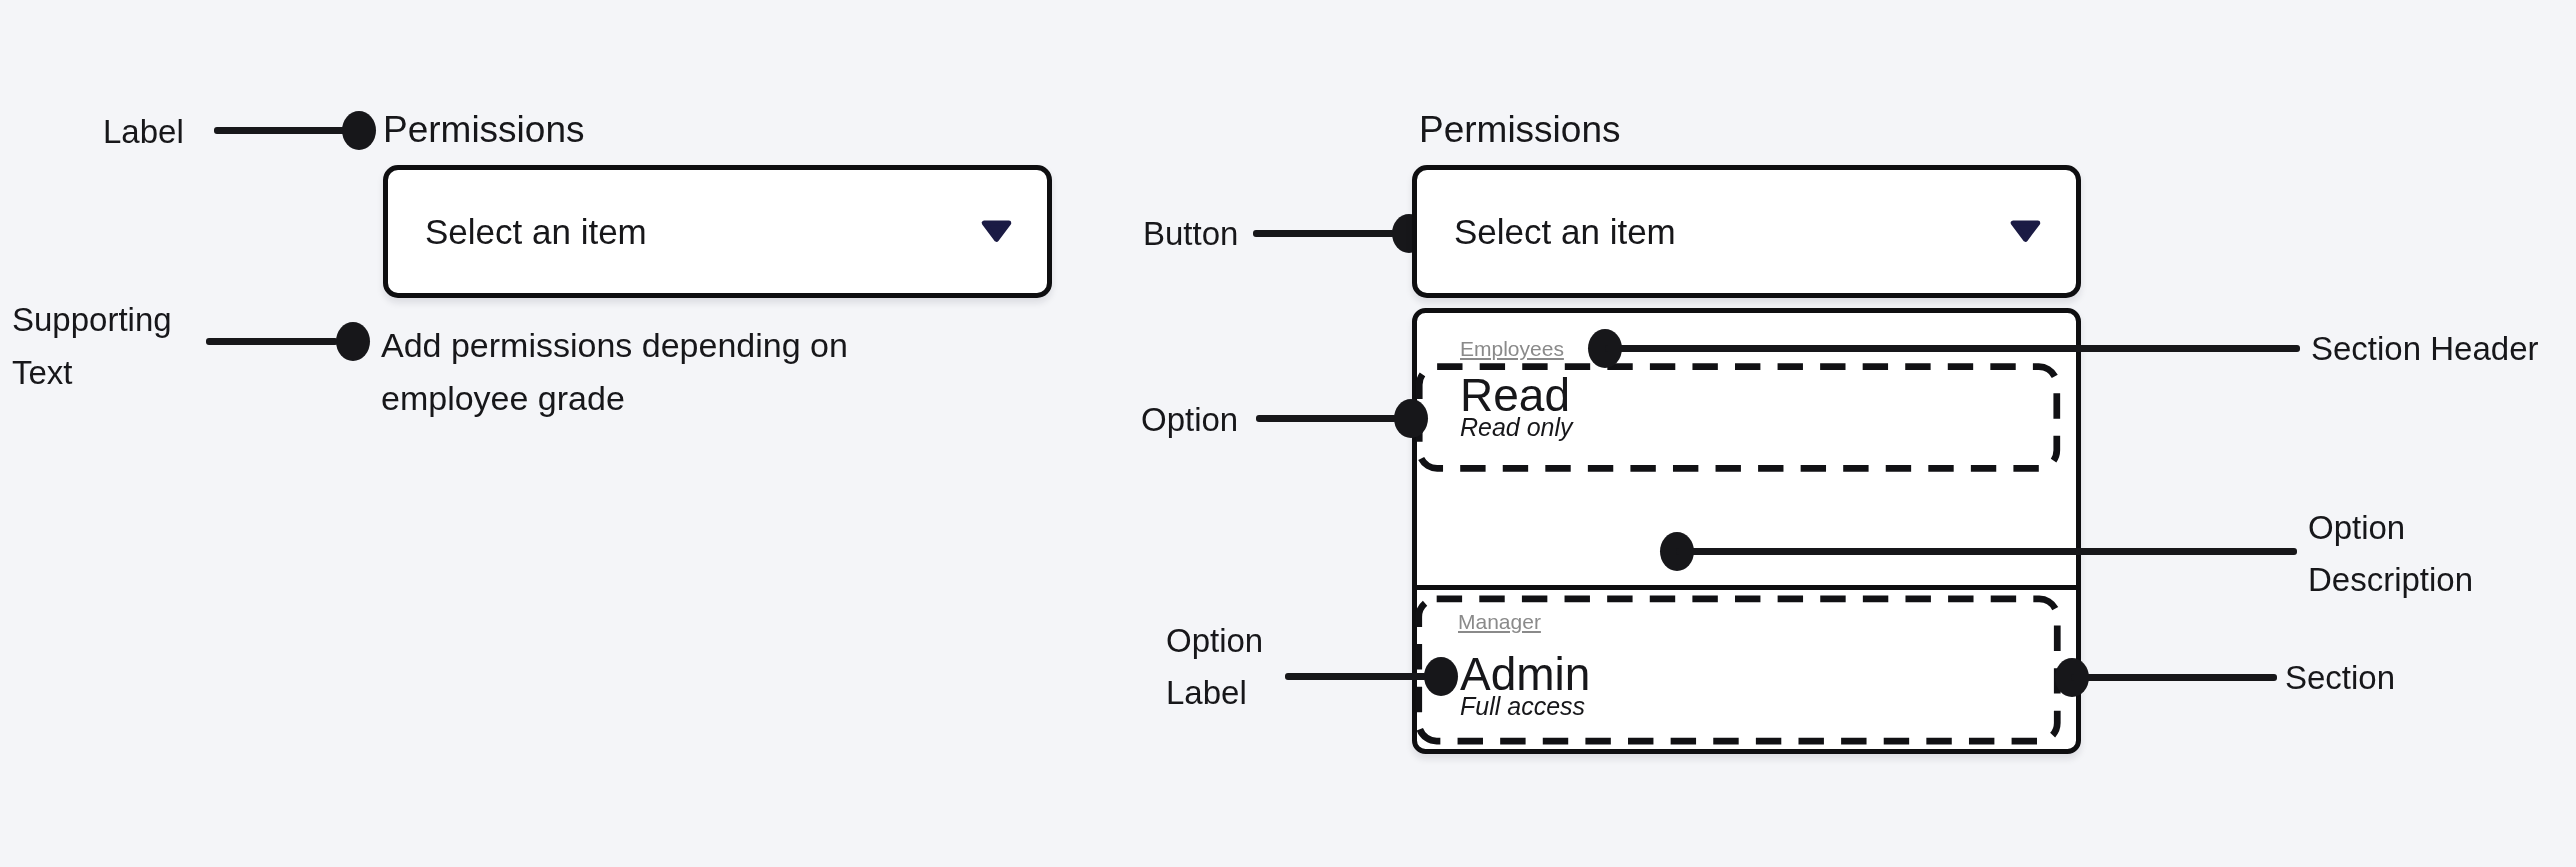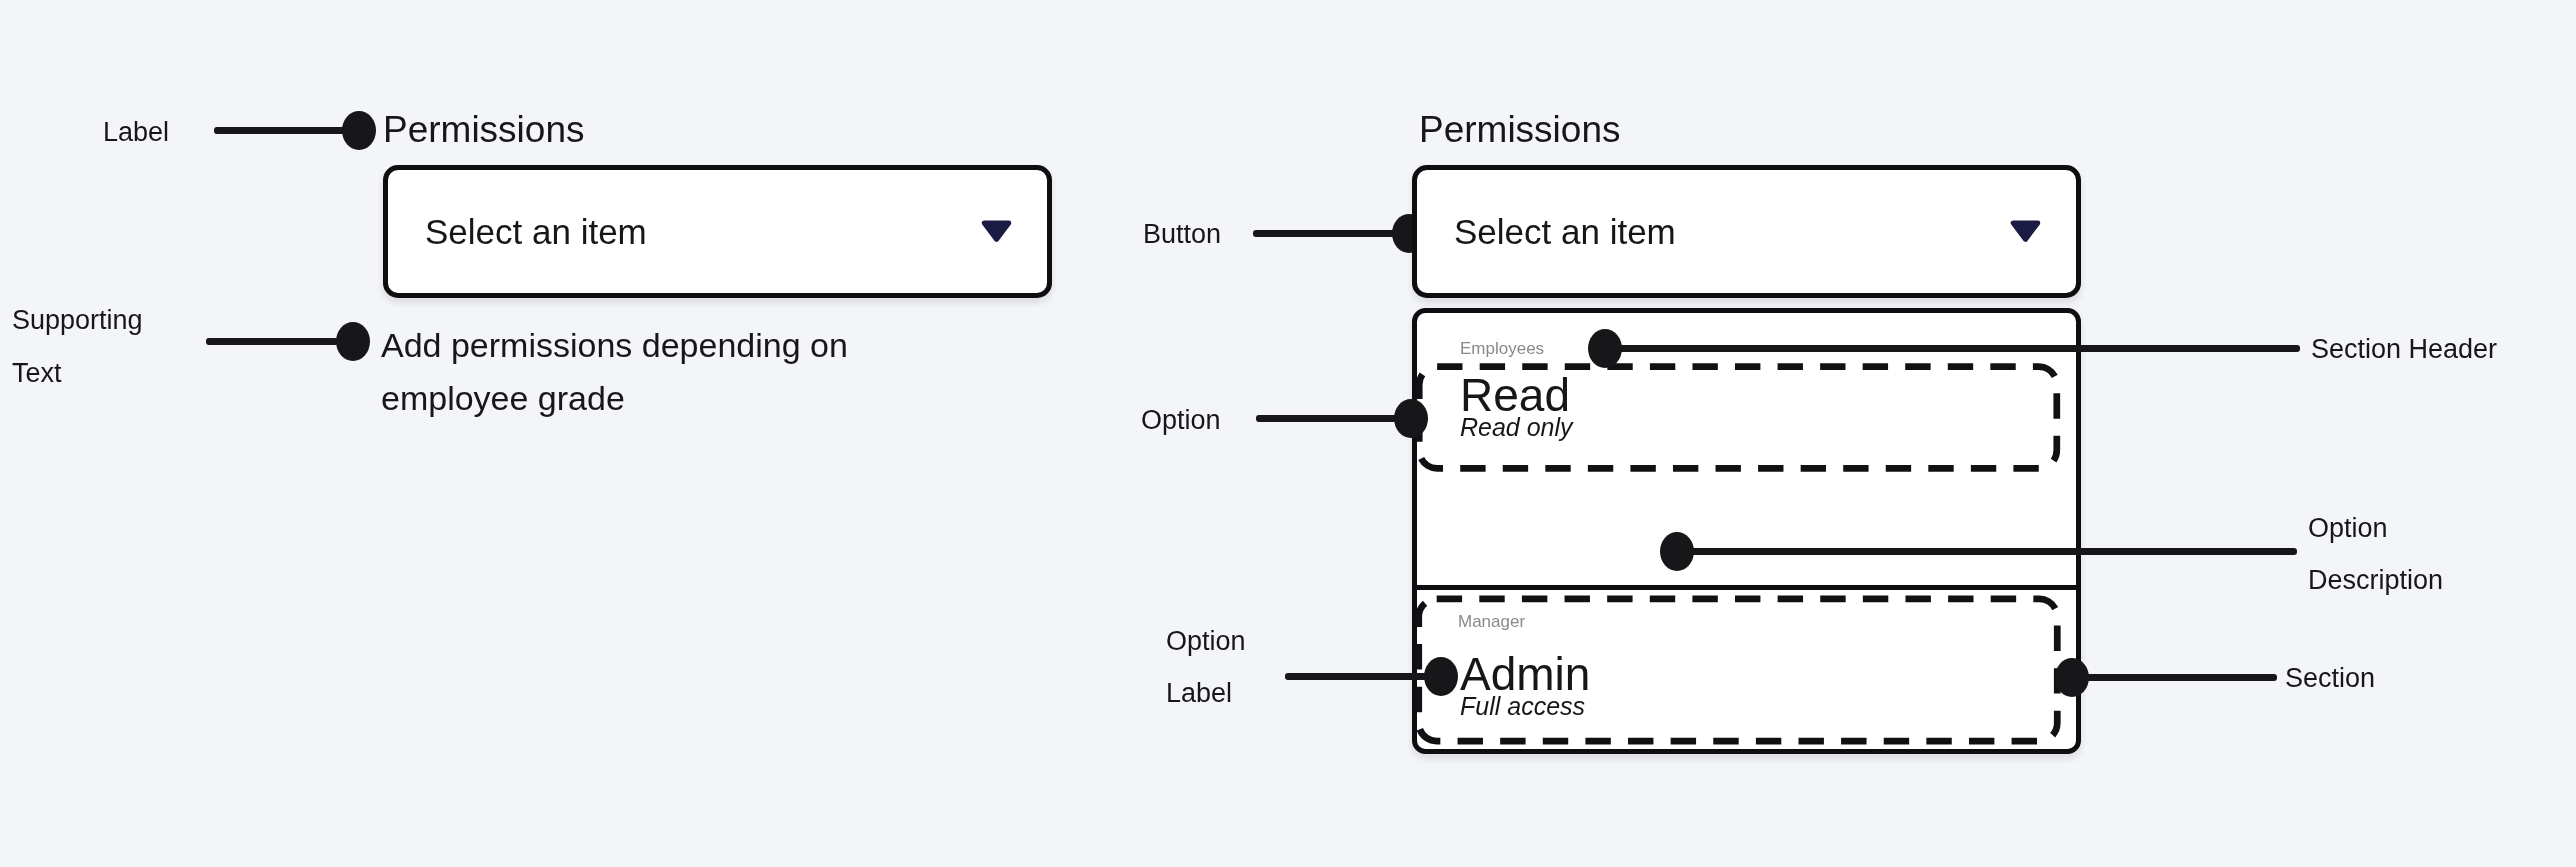--- a/index.html
+++ b/index.html
@@ -15,21 +15,21 @@
   body{font-family:"Liberation Sans","DejaVu Sans",sans-serif;color:var(--ink);}
   .canvas{
     position:relative;
     width:2576px;height:867px;
     background:var(--background);
     overflow:hidden;
   }
   
   .ann{
     position:absolute;
-    font-size:27px;
+    font-size:33px;
     line-height:36px;
     color:var(--ink);
     white-space:nowrap;
   }
   
   .line{
     position:absolute;
     height:6.7px;
     background:var(--ink);
     border-radius:3px;
@@ -79,24 +79,25 @@
     position:absolute;
     left:1412px;top:308px;
     width:669px;height:446px;
     background:var(--surface);
     border:5.2px solid var(--border);
     border-radius:13.5px;
     box-shadow:0 4.5px 7.5px rgba(20,20,40,0.10);
   }
   .sec-header{
     position:absolute;
-    font-size:17px;
+    font-size:21px;
     line-height:25.4px;
     color:var(--muted);
     white-space:nowrap;
+    text-decoration:underline;
   }
   .option{position:absolute;left:43px;cursor:pointer;}
   .opt-label{
     font-size:46px;
     line-height:39px;
     color:var(--ink);
     white-space:nowrap;
   }
   .opt-desc{
     font-size:25px;

